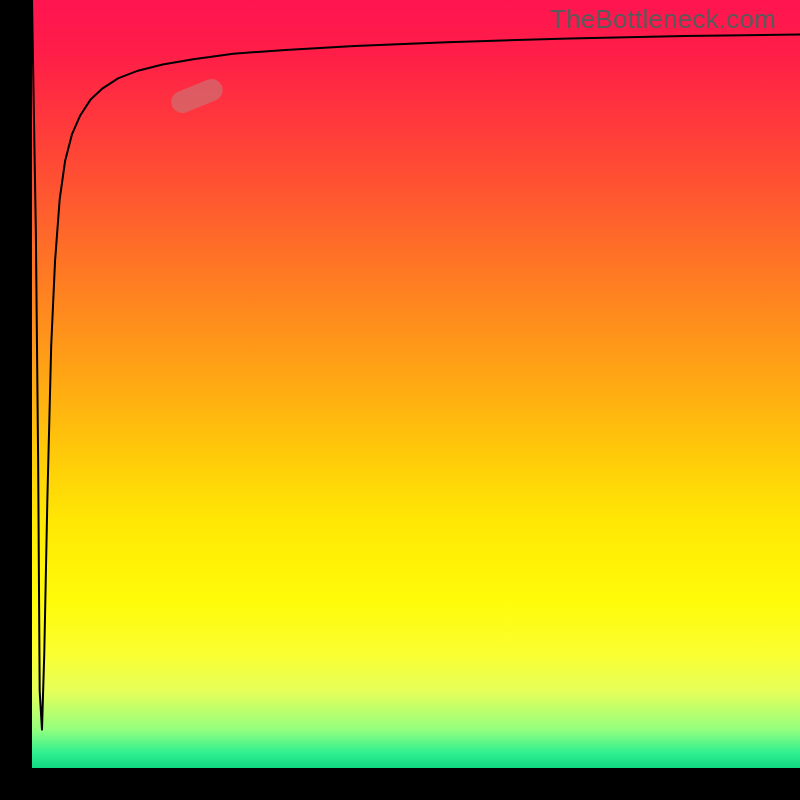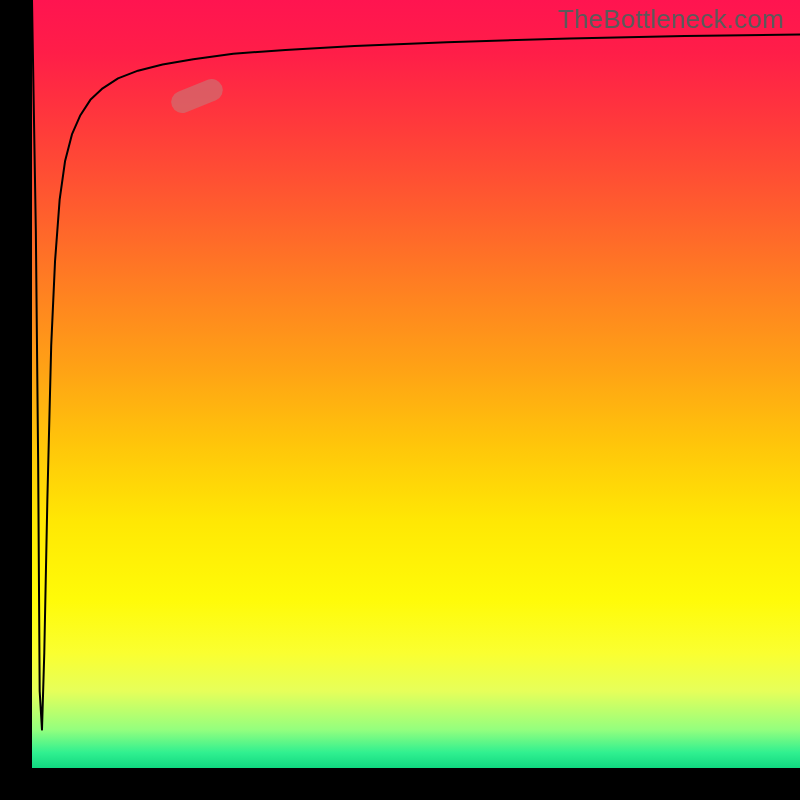--- a/index.html
+++ b/index.html
@@ -50,21 +50,21 @@
       #faff30 85%,
       #e6ff5a 90%,
       #94ff7e 95%,
       #30f090 98%,
       #10d880 100%
     );
   }
   .watermark {
     position: absolute;
     top: 4px;
-    right: 16px;
+    right: 24px;
     font-family: Arial, Helvetica, sans-serif;
     font-size: 26px;
     color: #5a5a5a;
     letter-spacing: 0.2px;
     user-select: none;
   }
   svg.curve {
     position: absolute;
     left: 32px;
     top: 0;

